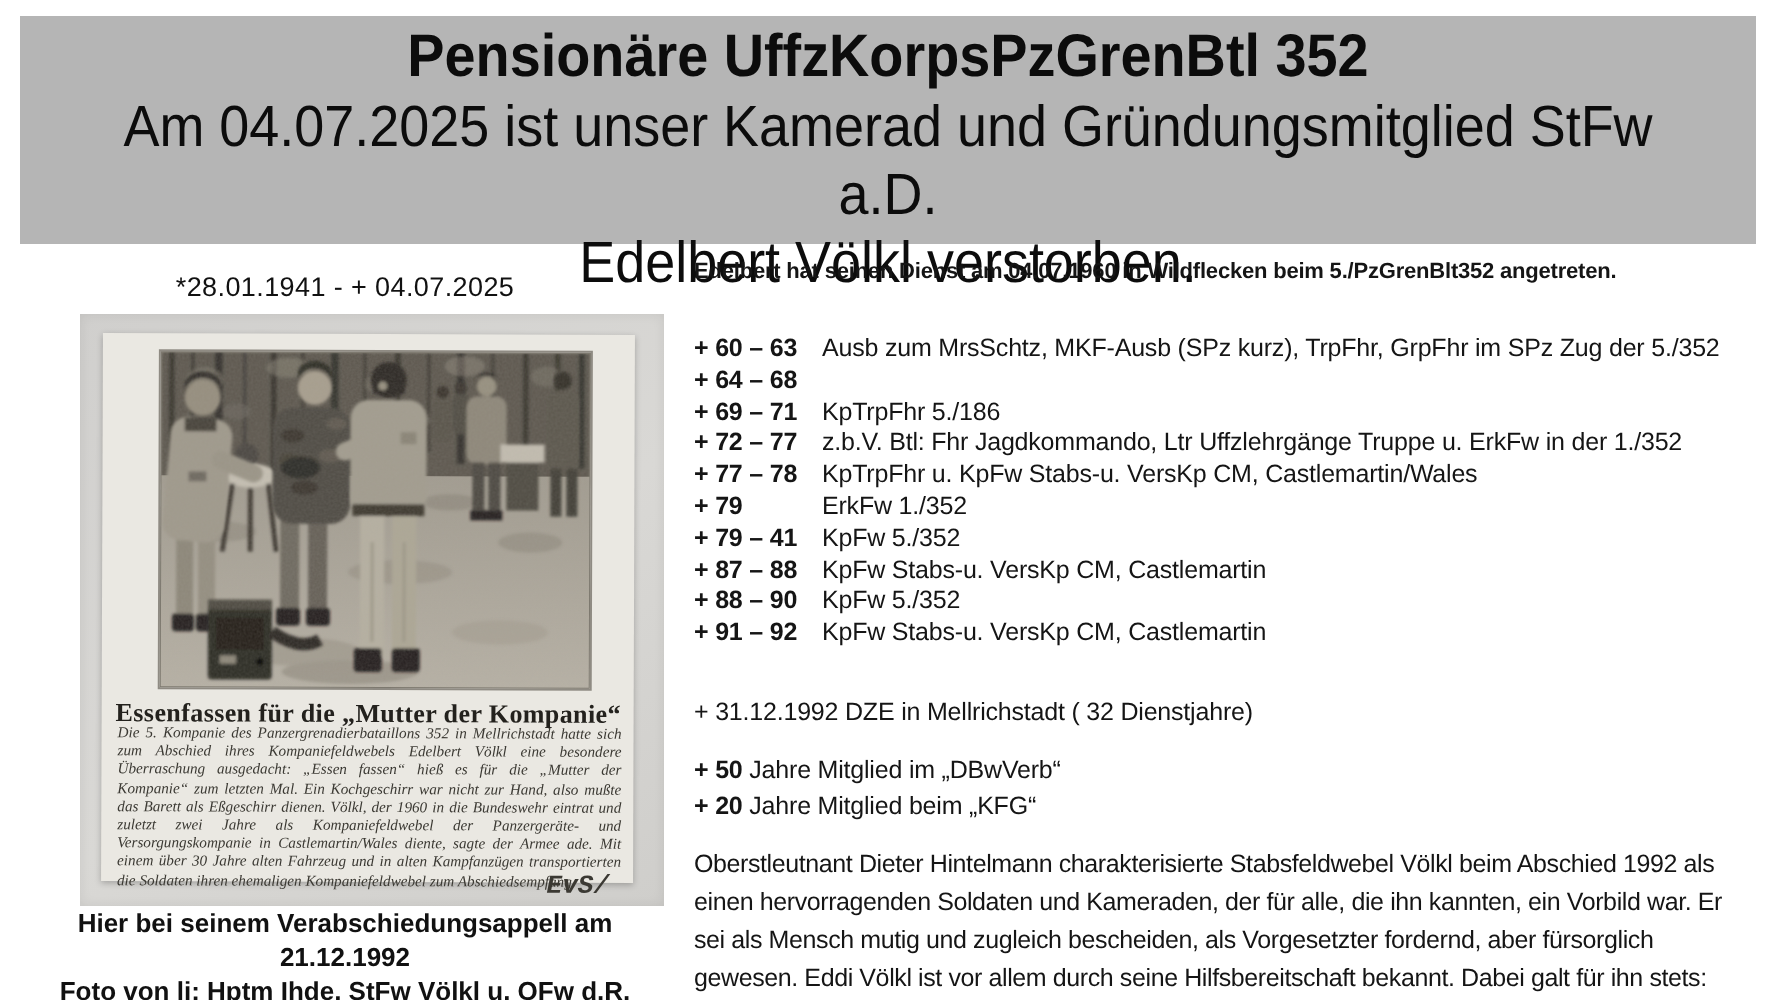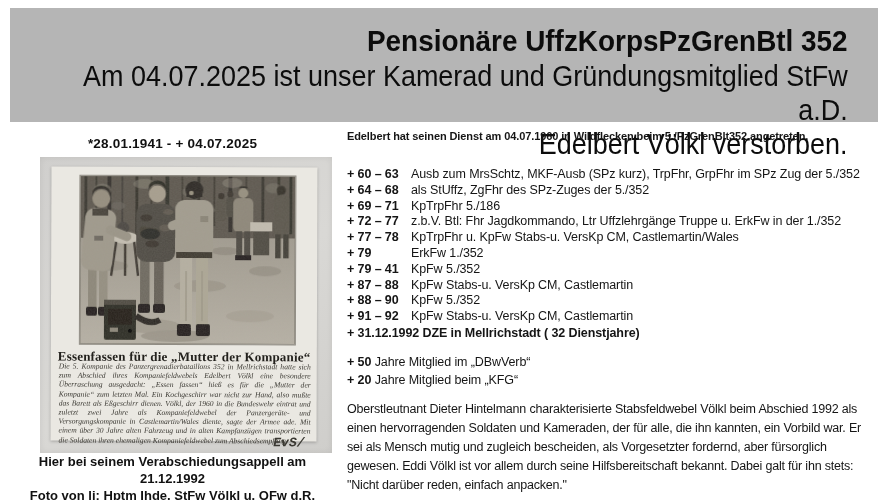--- a/index.html
+++ b/index.html
@@ -1,25 +1,25 @@
 <!DOCTYPE html>
 <html><head>
 <meta charset="utf-8">
 <style>
   html,body{margin:0;padding:0;background:#ffffff;}
   .page{position:relative;width:890px;height:500px;background:#ffffff;overflow:hidden;
         font-family:"Liberation Sans",sans-serif;color:#111;}
   
   .banner{position:absolute;left:10px;top:8px;width:868px;height:114px;background:#b5b5b5;
-          text-align:right;color:#0c0c0c;padding-top:14px;box-sizing:border-box;}
+          text-align:center;color:#0c0c0c;padding-top:2px;box-sizing:border-box;}
   .banner-title{font-weight:700;font-size:30px;line-height:37px;transform:scaleX(.93);}
   .banner-line{font-weight:400;font-size:29px;line-height:34px;transform:scaleX(.93);}
   
   .dates{position:absolute;left:10px;top:136px;width:325px;text-align:center;
-         font-weight:700;font-size:13.5px;letter-spacing:.2px;}
+         font-weight:400;font-size:13.5px;letter-spacing:.2px;}
   .scan{position:absolute;left:40px;top:157px;width:292px;height:296px;
         background:linear-gradient(145deg,#d0cfcd 0%,#d9d8d5 55%,#cfcecb 100%);
         box-shadow:inset 0 0 6px rgba(0,0,0,.08);}
   .clipping{position:absolute;left:11px;top:10px;width:266px;height:274px;background:#eae8e2;
             box-shadow:0 1px 3px rgba(0,0,0,.25);transform:rotate(.2deg);}
   .clip-photo{position:absolute;left:29px;top:9px;width:215px;height:168px;display:block;
               outline:1px solid #8f8b83;}
   .clip-headline{position:absolute;left:7px;top:182px;width:254px;
                  font-family:"Liberation Serif",serif;font-weight:700;font-size:13px;
                  letter-spacing:.2px;color:#23211d;white-space:nowrap;}
@@ -31,21 +31,21 @@
                font-size:13px;color:#3b3933;margin-top:12px;}
   .caption{position:absolute;left:10px;top:453px;width:325px;text-align:center;
            font-weight:700;font-size:13px;line-height:17px;white-space:pre-line;}
   
   .right-col{position:absolute;left:347px;top:128px;width:536px;font-size:12.5px;
              letter-spacing:-.1px;color:#151515;}
   .intro{font-weight:700;font-size:11px;line-height:16px;white-space:nowrap;}
   .timeline{margin-top:23px;}
   .trow{display:flex;line-height:15.8px;white-space:nowrap;align-items:center;}
   .trange{font-weight:700;width:64px;flex:none;}
-  .dze{font-weight:700;line-height:16px;white-space:nowrap;}
+  .dze{font-weight:400;line-height:16px;white-space:nowrap;margin-top:23px;}
   .memberships{margin-top:12px;}
   .mrow{line-height:18.2px;white-space:nowrap;}
   .mnum{font-weight:700;}
   .paragraph{margin-top:11px;width:536px;line-height:18.8px;letter-spacing:-.2px;
              white-space:pre-line;}
 </style>
 </head>
 <body>
 
 <div class="page">
@@ -216,21 +216,20 @@
   <div class="right-col">
     <div class="intro">Edelbert hat seinen Dienst am 04.07.1960 in Wildflecken beim 5./PzGrenBlt352 angetreten.</div>
 
     <div class="timeline">
       <div class="trow">
           <span class="trange">+ 60 – 63</span>
           <span class="ttext">Ausb zum MrsSchtz, MKF-Ausb (SPz kurz), TrpFhr, GrpFhr im SPz Zug der 5./352</span>
         </div>
       <div class="trow">
           <span class="trange">+ 64 – 68</span>
-          <span class="ttext">als StUffz, ZgFhr des SPz-Zuges der 5./352</span>
         </div>
       <div class="trow">
           <span class="trange">+ 69 – 71</span>
           <span class="ttext">KpTrpFhr 5./186</span>
         </div>
       <div class="trow">
           <span class="trange">+ 72 – 77</span>
           <span class="ttext">z.b.V. Btl: Fhr Jagdkommando, Ltr Uffzlehrgänge Truppe u. ErkFw in der 1./352</span>
         </div>
       <div class="trow">

